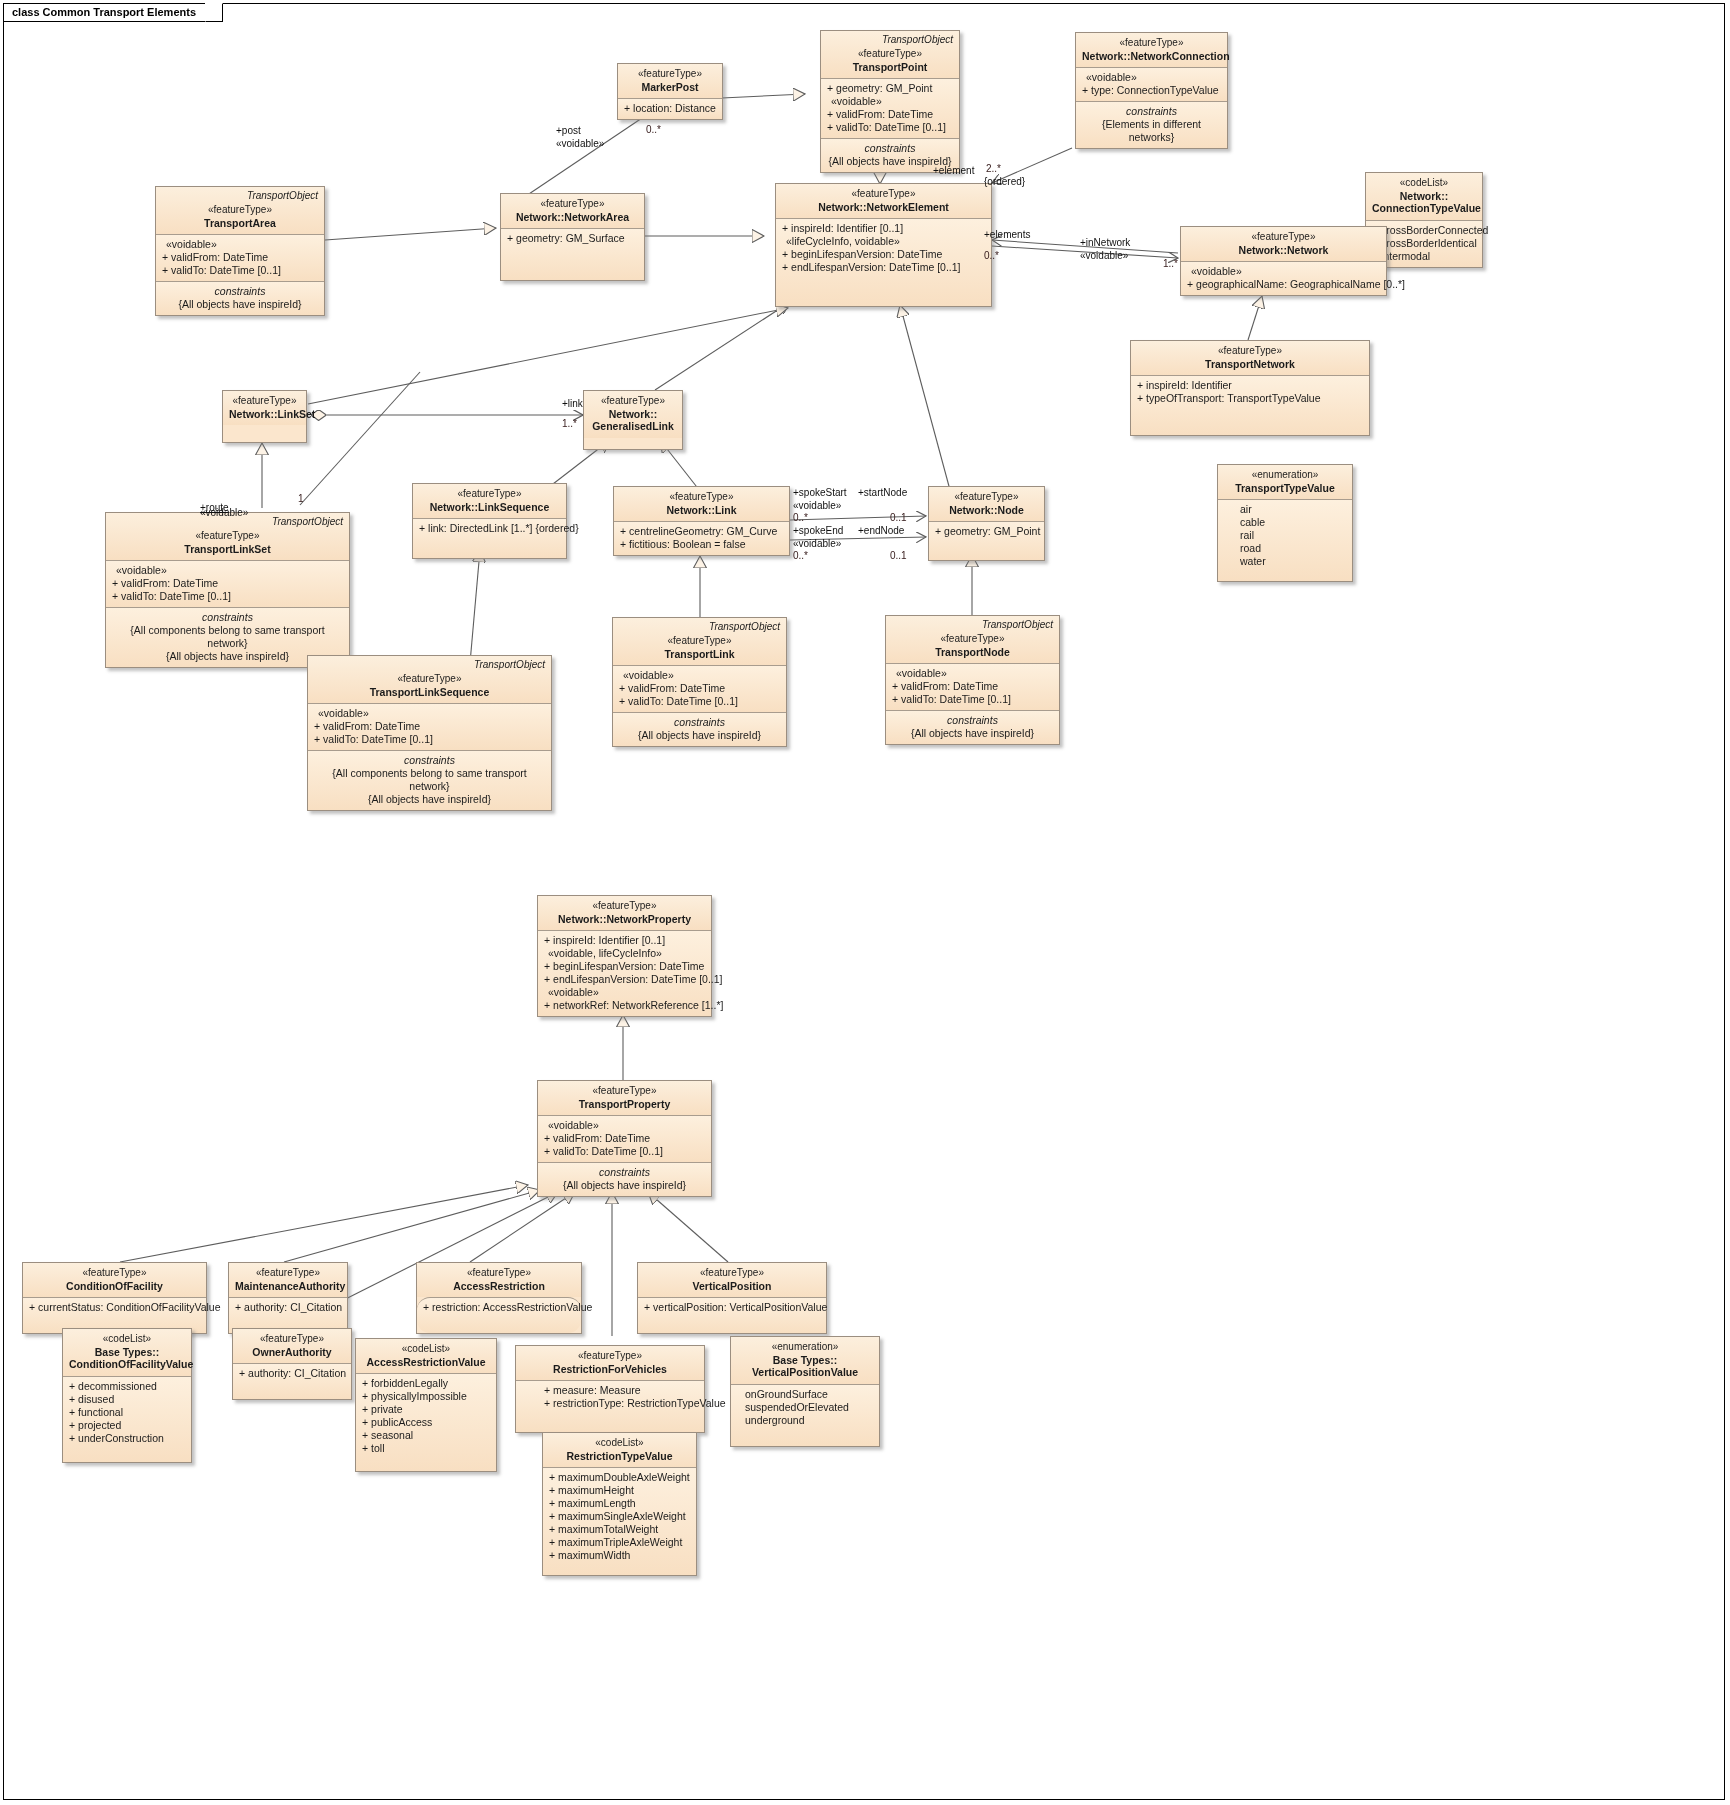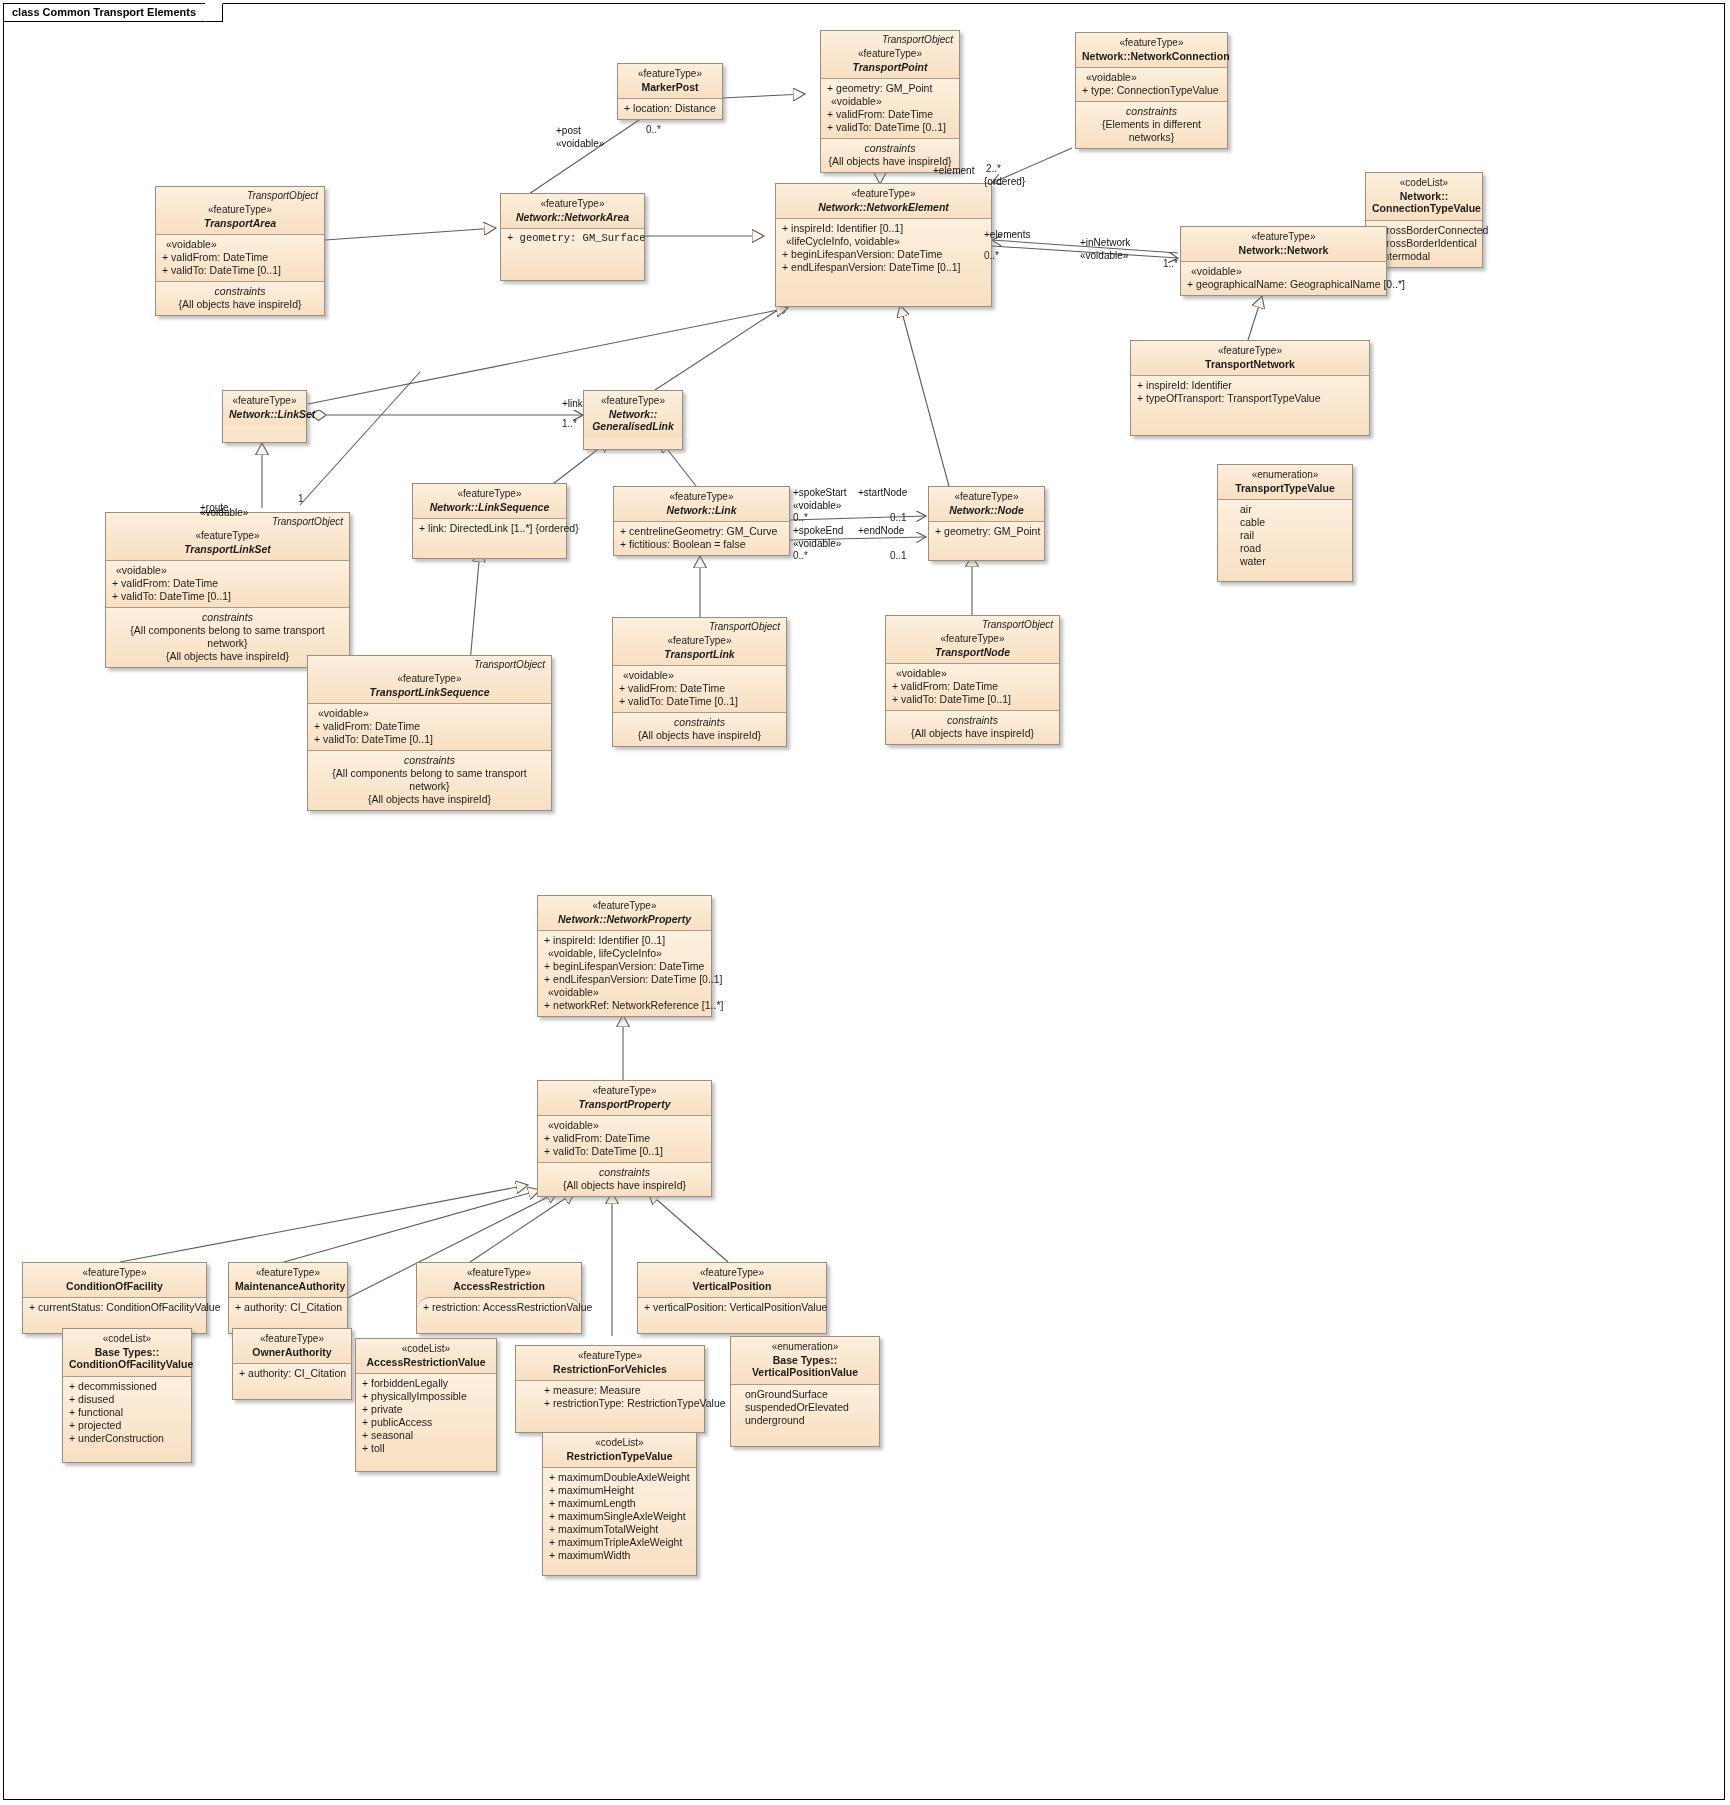--- a/index.html
+++ b/index.html
@@ -18,21 +18,21 @@
        box-shadow:3px 3px 3px rgba(120,120,120,.45);
        font-size:10.5px;color:#1b1b1b;}
   .cls .hdr{padding:4px 6px 5px 6px;text-align:center;line-height:12.5px;
        background:linear-gradient(180deg,#fcefdd 0%,#f8dfc2 100%);}
   .cls .sect{border-top:1px solid #a89c8e;padding:3px 6px 4px 6px;line-height:13px;
        background:linear-gradient(180deg,#fdf0de 0%,#f8dfc2 100%);}
   .cls .owner{position:absolute;right:6px;top:3px;font-style:italic;font-size:10px;color:#1b1b1b;}
   .cls.hasowner .hdr{padding-top:17px;}
   .stereo{font-size:10px;}
   .nm{font-weight:bold;font-size:10.5px;}
-  .nm.italic{font-style:italic;}
+  .nm.italic{}
   .attr{white-space:nowrap;}
   .grp{white-space:nowrap;padding-left:4px;}
   .ctitle{text-align:center;font-style:italic;}
   .cbody{text-align:center;}
 
   
   .lbl{position:absolute;font-size:10px;color:#111;white-space:nowrap;line-height:12px;}
   .lbl.mult{color:#3a2020;}
 
   svg.wires{position:absolute;left:0;top:0;width:1730px;height:1805px;pointer-events:none;}
@@ -183,21 +183,21 @@
       <div class="ctitle">constraints</div>
       <div class="cbody">{All objects have inspireId}</div>
     </div>
   </div>
 
   <div class="cls" style="left:500px;top:193px;width:145px;">
     <div class="hdr">
       <div class="stereo">«featureType»</div>
       <div class="nm italic">Network::NetworkArea</div>
     </div>
-    <div class="sect" style="height:44px;font-family:Liberation Mono, monospace;">
+    <div class="sect" style="height:44px;">
       <div class="attr">+   geometry: GM_Surface</div>
     </div>
   </div>
 
   <div class="cls" style="left:775px;top:183px;width:217px;">
     <div class="hdr">
       <div class="stereo">«featureType»</div>
       <div class="nm italic">Network::NetworkElement</div>
     </div>
     <div class="sect" style="height:80px;">

